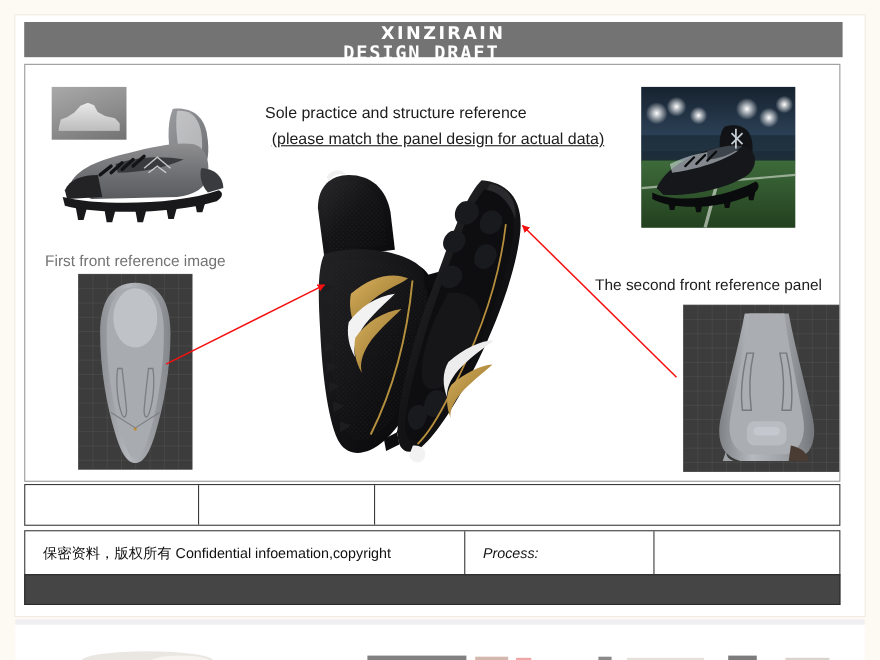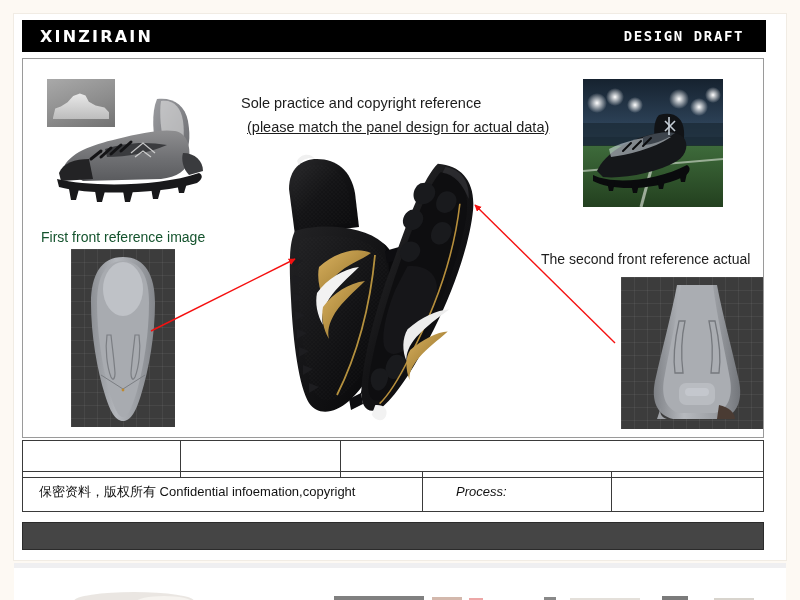--- a/index.html
+++ b/index.html
@@ -35,36 +35,37 @@
     left: 14px; top: 563px;
     width: 772px; height: 5px;
     background: #efeff1;
   }
 
   
   .header-bar {
     position: absolute;
     left: 22px; top: 20px;
     width: 744px; height: 32px;
-    background: #000000;
+    background: #737373;
     display: flex;
     align-items: center;
     justify-content: space-between;
+    flex-direction: column;
   }
   .brand {
     color: #ffffff;
     font-size: 16px;
     font-weight: bold;
     letter-spacing: 2.2px;
     padding-left: 18px;
     font-family: "DejaVu Sans", sans-serif;
   }
   .draft-label {
     color: #ffffff;
-    font-size: 14px;
+    font-size: 17px;
     font-weight: bold;
     letter-spacing: 1.6px;
     padding-right: 22px;
     font-family: "DejaVu Sans Mono", monospace;
   }
 
   
   .content-frame {
     position: absolute;
     left: 22px; top: 58px;
@@ -81,21 +82,21 @@
     left: 218px; top: 32px;
     width: 340px;
     color: #1c1c1c;
   }
   .title-line { font-size: 14.5px; line-height: 24px; white-space: nowrap; }
   .title-line.l2 { padding-left: 6px; text-decoration: underline; }
 
   .label-left {
     position: absolute;
     left: 18px; top: 170px;
-    font-size: 14px; color: #14532d;
+    font-size: 14px; color: #737373;
     white-space: nowrap;
   }
   .label-right {
     position: absolute;
     left: 518px; top: 192px;
     font-size: 14px; color: #1c1c1c;
     white-space: nowrap;
   }
 
   
@@ -159,26 +160,25 @@
     display: flex;
   }
   .table-top .cell { border-right: 1.5px solid #3a3a3a; box-sizing:border-box; }
   .table-top .cell:last-child { border-right: none; }
   .tt-c1 { width: 158px; }
   .tt-c2 { width: 160px; }
   .tt-c3 { flex: 1; }
 
   .table-bottom {
     position: absolute;
-    left: 22px; top: 471px;
+    left: 22px; top: 482px;
     width: 742px; height: 41px;
     border: 1.5px solid #3a3a3a;
     box-sizing: border-box;
     display: flex;
-    gap: 17px;
   }
   .table-bottom .cell {
     border-right: 1.5px solid #3a3a3a;
     box-sizing: border-box;
     display: flex; align-items: center;
     font-size: 13px; color: #111;
     padding-left: 16px;
   }
   .table-bottom .cell:last-child { border-right: none; }
   .tb-c1 { width: 400px; }
@@ -223,26 +223,26 @@
   <div class="sheet"></div>
 
   <div class="header-bar">
     <span class="brand">XINZIRAIN</span>
     <span class="draft-label">DESIGN DRAFT</span>
   </div>
 
   <div class="content-frame">
 
     <div class="title-block">
-      <div class="title-line">Sole practice and copyright reference</div>
+      <div class="title-line">Sole practice and structure reference</div>
       <div class="title-line l2">(please match the panel design for actual data)</div>
     </div>
 
     <div class="label-left">First front reference image</div>
-    <div class="label-right">The second front reference actual</div>
+    <div class="label-right">The second front reference panel</div>
 
     <div class="tile tile-gray">
       <svg class="shoe-gray" viewBox="0 0 180 116">
         <defs>
           <linearGradient id="gUp" x1="0" y1="0" x2="0" y2="1">
             <stop offset="0%" stop-color="#8e8e90"></stop>
             <stop offset="55%" stop-color="#6f7073"></stop>
             <stop offset="100%" stop-color="#5a5b5e"></stop>
           </linearGradient>
           <linearGradient id="gCol" x1="0" y1="0" x2="1" y2="1">

